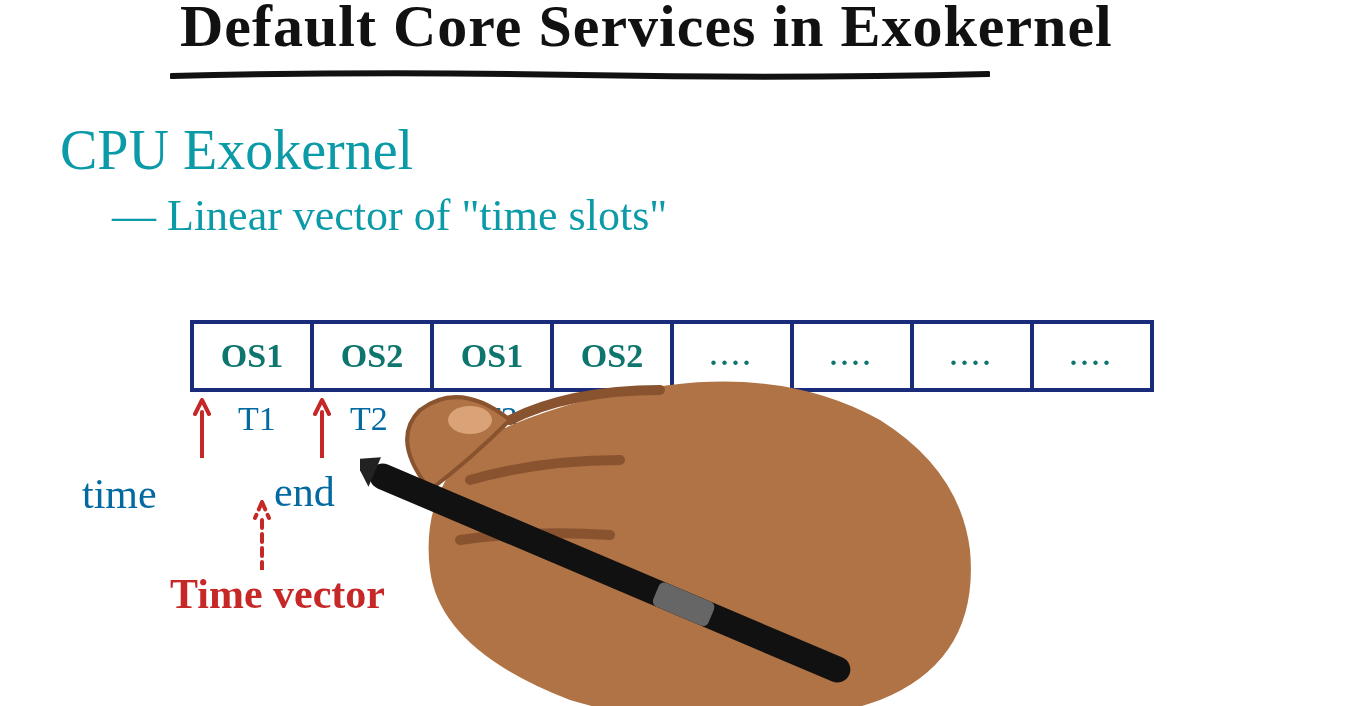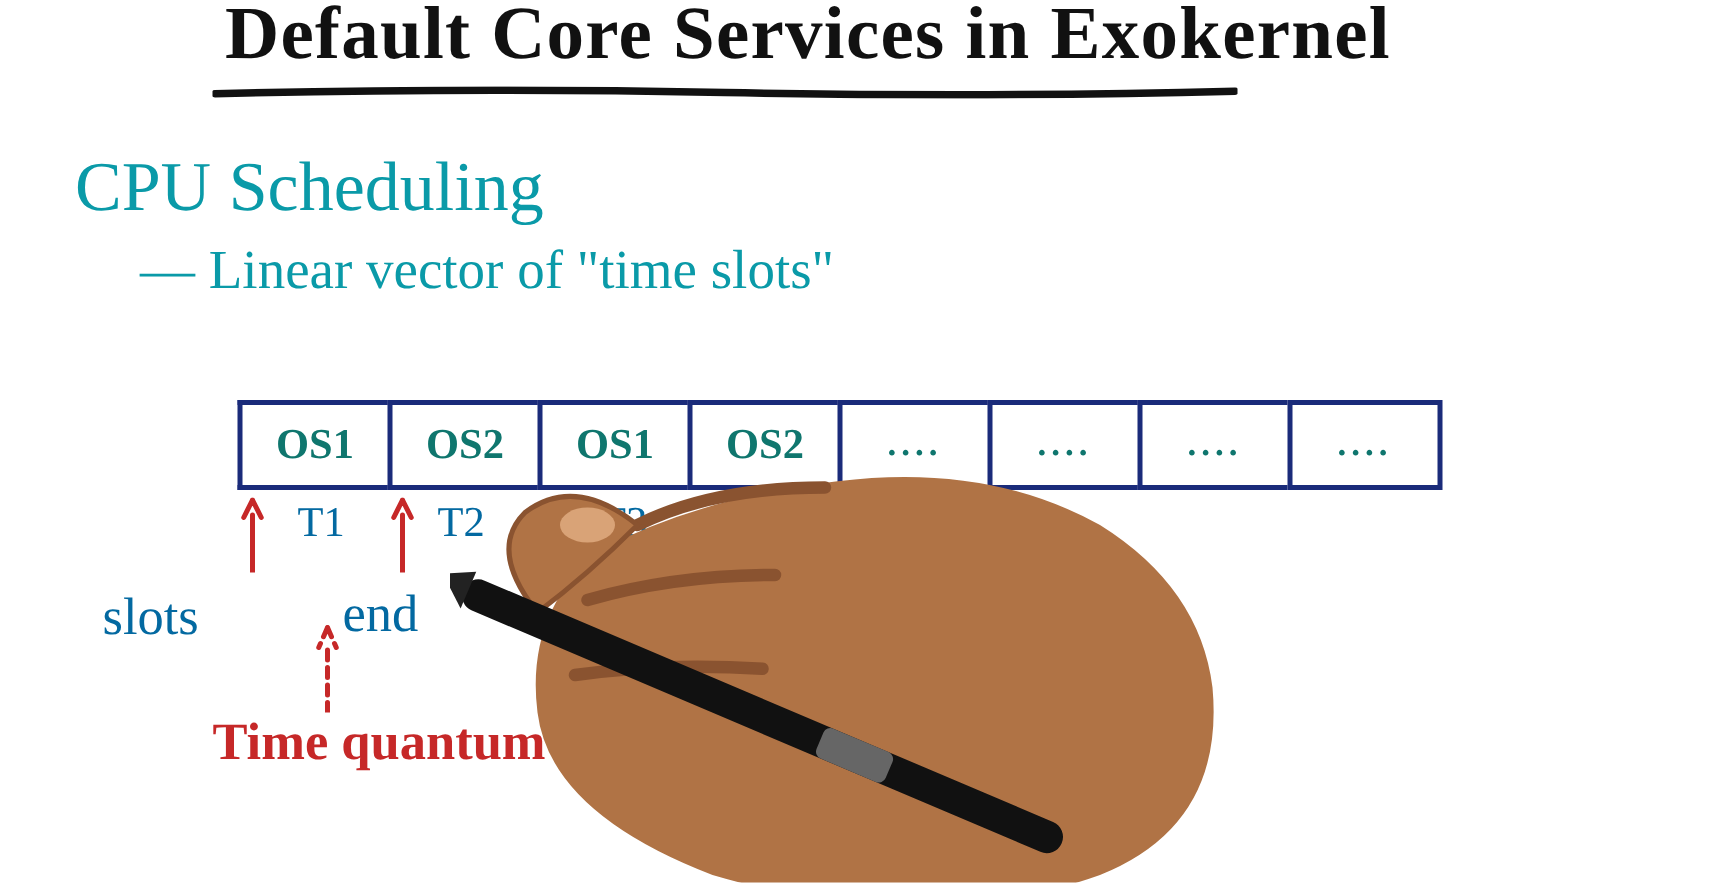--- a/index.html
+++ b/index.html
@@ -41,21 +41,21 @@
 </head>
 <body>
 
 <div class="title black">Default Core Services in Exokernel</div>
 <div class="title-underline">
   <svg viewBox="0 0 820 10" preserveAspectRatio="none">
     <path d="M2 6 Q 200 1 410 5 T 818 4" stroke="#111" stroke-width="6" fill="none" stroke-linecap="round"></path>
   </svg>
 </div>
 
-<div class="sub1 teal">CPU Scheduling</div>
+<div class="sub1 teal">CPU Exokernel</div>
 <div class="sub2 teal">— Linear vector of "time slots"</div>
 
 <div class="vector">
   <div class="cell maroon">OS1</div>
   <div class="cell maroon">OS2</div>
   <div class="cell maroon">OS1</div>
   <div class="cell maroon">OS2</div>
   <div class="cell maroon dots">....</div>
   <div class="cell maroon dots">....</div>
   <div class="cell maroon dots">....</div>
@@ -73,29 +73,29 @@
   <svg viewBox="0 0 20 60">
       <path d="M10 60 L10 14 M10 2 L3 16 M10 2 L17 16" stroke="#c62828" stroke-width="4" fill="none" stroke-linecap="round"></path>
     </svg>
 </div>
 <div class="arrow" style="left:312px;top:398px">
   <svg viewBox="0 0 20 60">
       <path d="M10 60 L10 14 M10 2 L3 16 M10 2 L17 16" stroke="#c62828" stroke-width="4" fill="none" stroke-linecap="round"></path>
     </svg>
 </div>
 
-<div class="begin navy">slots</div>
+<div class="begin navy">time</div>
 <div class="end navy">end</div>
 
 <div class="arrow" style="left:252px;top:500px;height:70px">
   <svg viewBox="0 0 20 70">
       <path d="M10 70 L10 16 M10 2 L3 18 M10 2 L17 18" stroke="#c62828" stroke-width="4" fill="none" stroke-linecap="round" stroke-dasharray="8 6"></path>
     </svg>
 </div>
-<div class="tq red">Time quantum</div>
+<div class="tq red">Time vector</div>
 
 <div class="hand">
   <svg viewBox="0 0 640 380">
 
     <path d="M120 90
              Q 60 140 70 220
              Q 80 300 210 350
              Q 380 400 520 350
              Q 620 310 610 200
              Q 600 120 520 70

